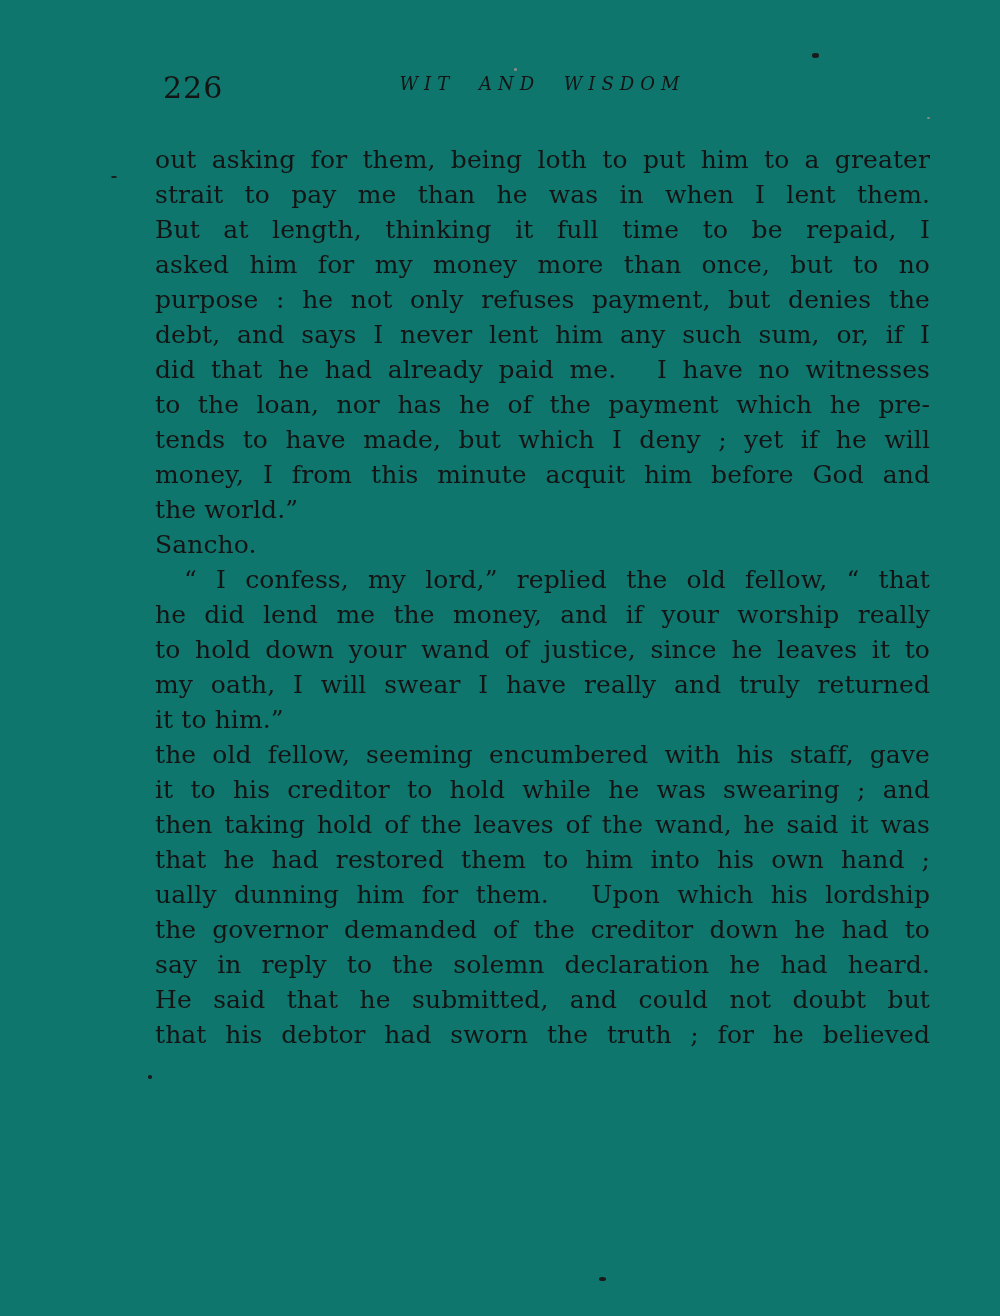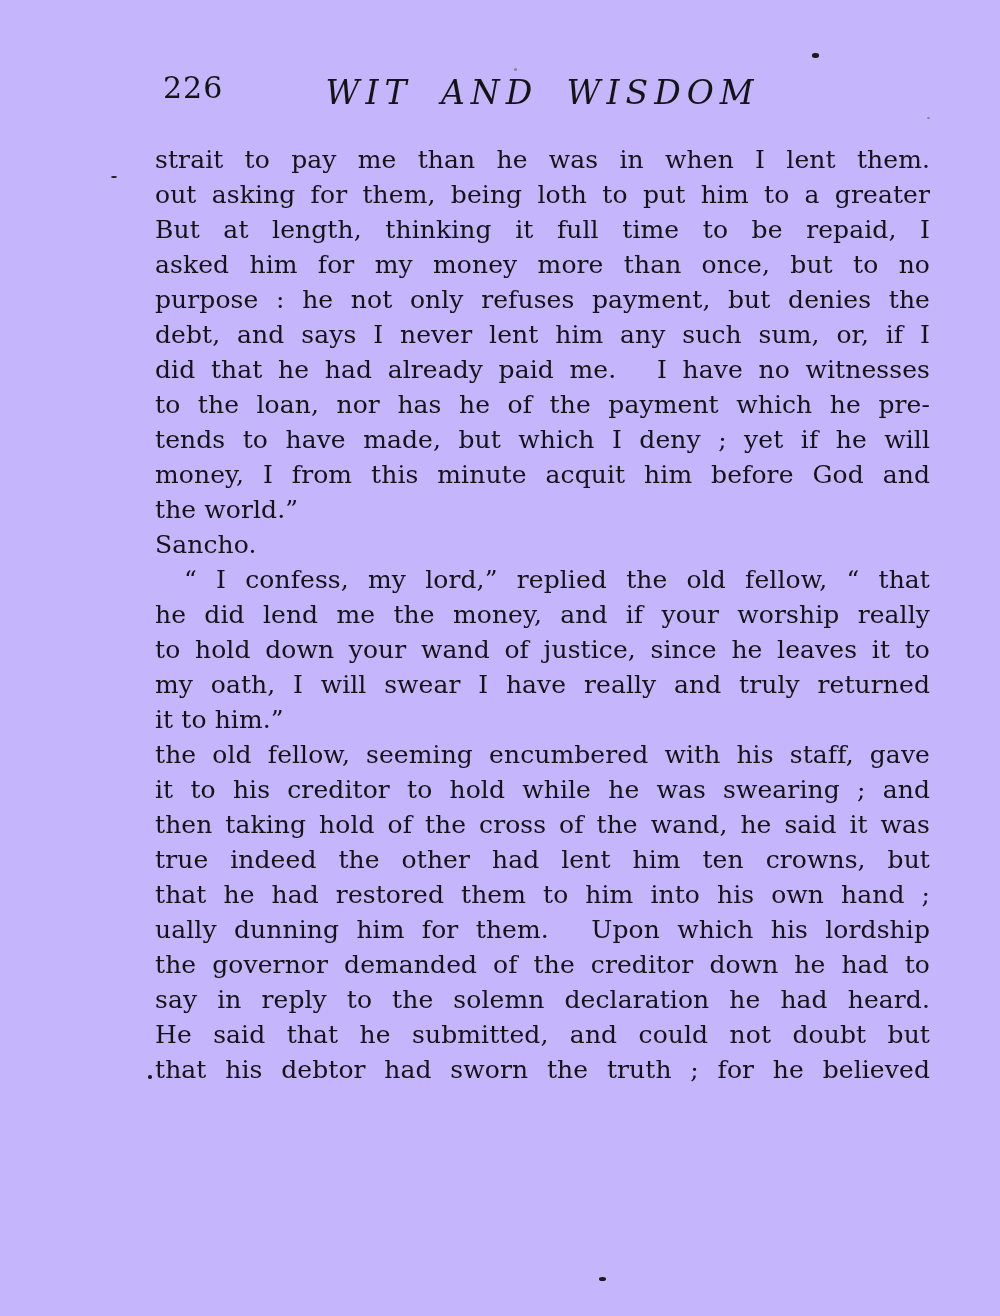--- a/index.html
+++ b/index.html
@@ -1,20 +1,20 @@
 <!DOCTYPE html>
 <html><head>
 <meta charset="utf-8">
 <style>
   html, body { margin: 0; padding: 0; background: #ffffff; }
   .page {
     position: relative;
     width: 1000px;
     height: 1316px;
-    background: #c4b5fd;
+    background: #0f766e;
     font-family: "DejaVu Serif", "Liberation Serif", serif;
     color: #141414;
     overflow: hidden;
   }
   .running-head {
     position: absolute;
     top: 70px;
     left: 155px;
     width: 775px;
     height: 34px;
@@ -26,21 +26,21 @@
     font-size: 30px;
     letter-spacing: 1px;
   }
   .booktitle {
     position: absolute;
     left: 0;
     right: 0;
     top: 3px;
     text-align: center;
     font-style: italic;
-    font-size: 33px;
+    font-size: 18px;
     letter-spacing: 6px;
     word-spacing: 12px;
   }
   .body-text {
     position: absolute;
     top: 142px;
     left: 155px;
     width: 775px;
   }
   .line {
@@ -66,41 +66,40 @@
 <body>
 
 <div class="page">
 
   <header class="running-head">
     <span class="pagenum">226</span>
     <span class="booktitle">WIT AND WISDOM</span>
   </header>
 
   <main class="body-text">
+      <div class="line">out asking for them, being loth to put him to a greater</div>
       <div class="line">strait to pay me than he was in when I lent them.</div>
-      <div class="line">out asking for them, being loth to put him to a greater</div>
       <div class="line">But at length, thinking it full time to be repaid, I</div>
       <div class="line">asked him for my money more than once, but to no</div>
       <div class="line">purpose : he not only refuses payment, but denies the</div>
       <div class="line">debt, and says I never lent him any such sum, or, if I</div>
       <div class="line">did that he had already paid me.  I have no witnesses</div>
       <div class="line">to the loan, nor has he of the payment which he pre-</div>
       <div class="line">tends to have made, but which I deny ; yet if he will</div>
       <div class="line">money, I from this minute acquit him before God and</div>
       <div class="line end">the world.”</div>
       <div class="line end">Sancho.</div>
       <div class="line indent">“ I confess, my lord,” replied the old fellow, “ that</div>
       <div class="line">he did lend me the money, and if your worship really</div>
       <div class="line">to hold down your wand of justice, since he leaves it to</div>
       <div class="line">my oath, I will swear I have really and truly returned</div>
       <div class="line end">it to him.”</div>
       <div class="line">the old fellow, seeming encumbered with his staff, gave</div>
       <div class="line">it to his creditor to hold while he was swearing ; and</div>
-      <div class="line">then taking hold of the cross of the wand, he said it was</div>
-      <div class="line">true indeed the other had lent him ten crowns, but</div>
+      <div class="line">then taking hold of the leaves of the wand, he said it was</div>
       <div class="line">that he had restored them to him into his own hand ;</div>
       <div class="line">ually dunning him for them.  Upon which his lordship</div>
       <div class="line">the governor demanded of the creditor down he had to</div>
       <div class="line">say in reply to the solemn declaration he had heard.</div>
       <div class="line">He said that he submitted, and could not doubt but</div>
       <div class="line">that his debtor had sworn the truth ; for he believed</div>
     </main>
 
   <div class="speck" style="left:812px; top:53px; width:7px; height:5px;"></div>
   <div class="speck faint" style="left:927px; top:117px; width:3px; height:2px;"></div>

